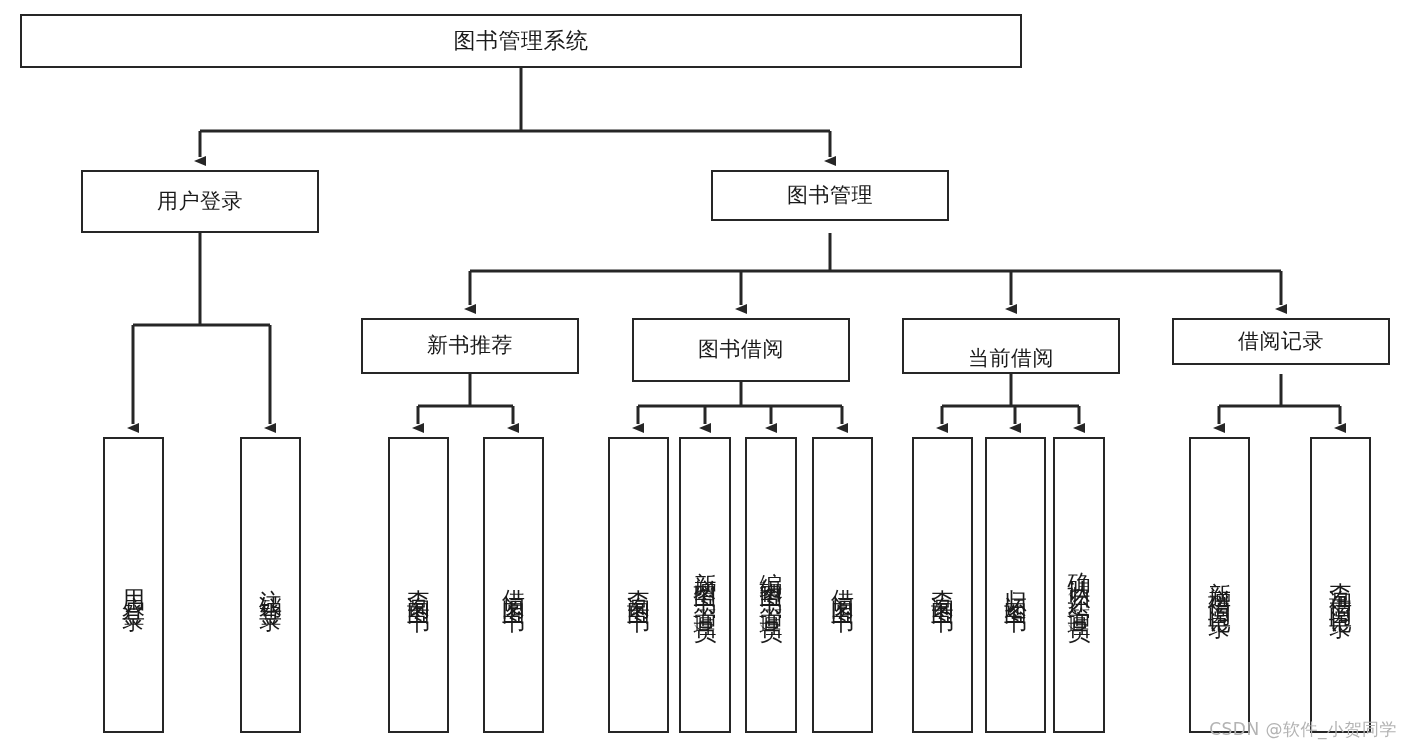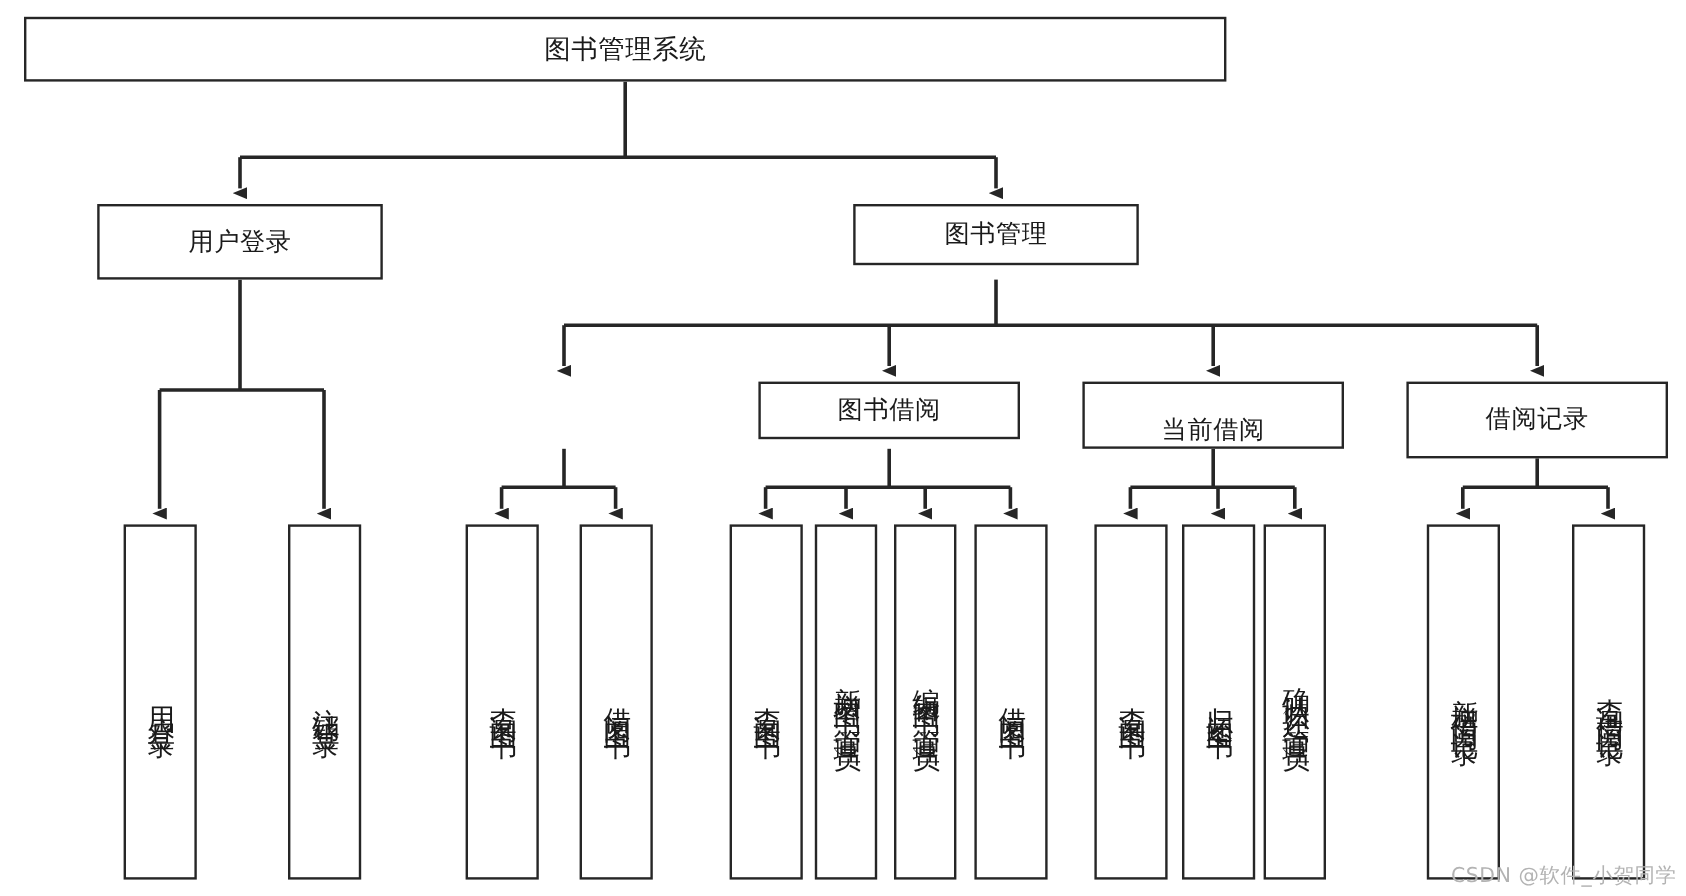--- a/index.html
+++ b/index.html
@@ -43,21 +43,20 @@
     white-space: nowrap;
   }
   
   .node.h .label {
     writing-mode: horizontal-tb;
     font-size: 21px;
     letter-spacing: 0.5px;
   }
   .node.root .label {
     font-size: 22px;
-    font-family: Liberation Serif, serif;
   }
   
   .node.v {
     align-items: center;
     justify-content: center;
   }
   .node.v .label {
     writing-mode: vertical-rl;
     text-orientation: upright;
     font-size: 23px;
@@ -137,27 +136,30 @@
     <span class="label">图书管理系统</span>
   </div>
 
   <div class="node h" style="left: 81px; top: 170px; width: 238px; height: 63px;">
     <span class="label">用户登录</span>
   </div>
   <div class="node h" style="left: 711px; top: 170px; width: 238px; height: 51px;">
     <span class="label">图书管理</span>
   </div>
 
-  <div class="node h" style="left: 632px; top: 318px; width: 218px; height: 48px; justify-content: center;">
+  <div class="node h" style="left: 361px; top: 318px; width: 218px; height: 56px;">
+    <span class="label">新书推荐</span>
+  </div>
+  <div class="node h" style="left: 632px; top: 318px; width: 218px; height: 64px; justify-content: center;">
     <span class="label">图书借阅</span>
   </div>
   <div class="node h" style="left: 902px; top: 318px; width: 218px; height: 56px; align-items: flex-end;">
     <span class="label">当前借阅</span>
   </div>
-  <div class="node h" style="left: 1172px; top: 318px; width: 218px; height: 64px;">
+  <div class="node h" style="left: 1172px; top: 318px; width: 218px; height: 47px;">
     <span class="label">借阅记录</span>
   </div>
 
   <div class="node v" style="left: 103px; top: 437px; width: 61px; height: 296px;">
     <span class="label">用户登录</span>
   </div>
   <div class="node v" style="left: 240px; top: 437px; width: 61px; height: 296px;">
     <span class="label">注销登录</span>
   </div>
   <div class="node v" style="left: 388px; top: 437px; width: 61px; height: 296px;">

